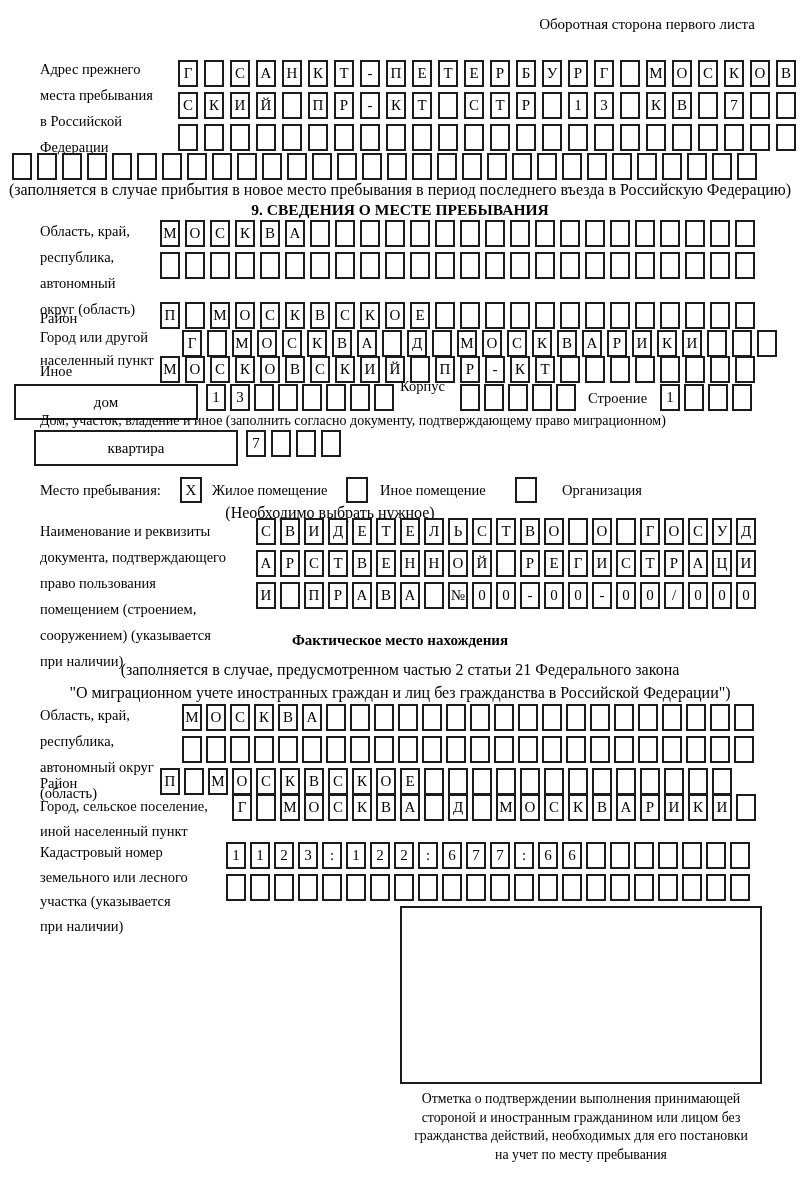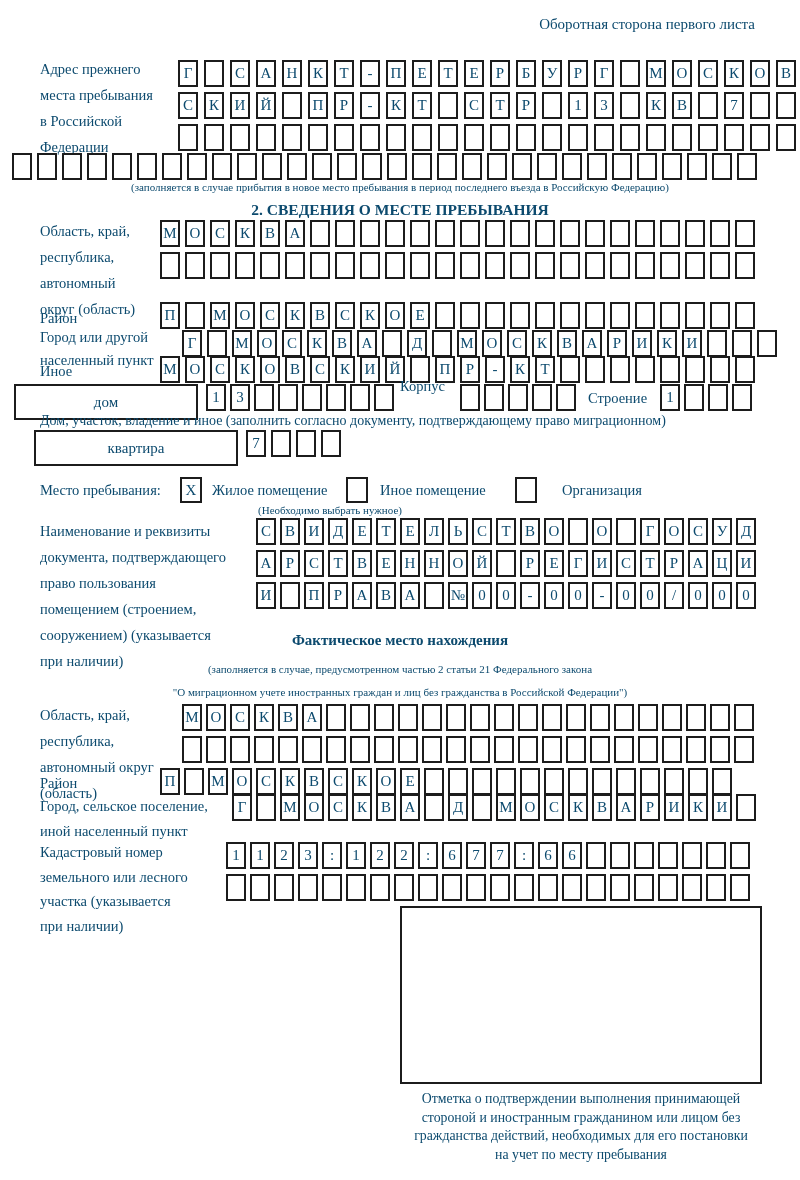--- a/index.html
+++ b/index.html
@@ -1,22 +1,22 @@
 <!DOCTYPE html>
 <html><head>
 <meta charset="utf-8">
 <style>
   html,body{margin:0;padding:0;background:#fff;}
   #page{position:relative;width:800px;height:1180px;background:#ffffff;overflow:hidden;
-        font-family:"Liberation Serif","DejaVu Serif",serif;color:#0c4a6e;}
+        font-family:"Liberation Serif","DejaVu Serif",serif;color:#000000;}
   .abs{position:absolute;}
   .lbl{font-size:14.5px;line-height:26px;white-space:pre-line;}
   .lbl.lh23{line-height:23px;}
   .lbl.lh24{line-height:24.5px;}
-  .cap{font-size:11px;}
+  .cap{font-size:16px;}
   .center{text-align:center;}
   .bold{font-weight:bold;}
   .row{position:absolute;display:flex;gap:4px;}
   .row.g6{gap:6px;}
   .row.g5{gap:5px;}
   .cell{width:20px;height:27px;border:2px solid #1c1c1c;box-sizing:border-box;
         display:flex;align-items:center;justify-content:center;
         font-size:15px;background:#fff;flex:0 0 auto;}
   .widebox{position:absolute;border:2px solid #1c1c1c;box-sizing:border-box;height:36px;
         display:flex;align-items:center;justify-content:center;font-size:15px;background:#fff;}
@@ -141,21 +141,21 @@
       <span class="cell"></span>
       <span class="cell"></span>
       <span class="cell"></span>
       <span class="cell"></span>
       <span class="cell"></span>
       <span class="cell"></span>
       <span class="cell"></span>
     </div>
   <div class="abs cap center" style="left:0;top:181px;width:800px;">(заполняется в случае прибытия в новое место пребывания в период последнего въезда в Российскую Федерацию)</div>
 
-  <div class="abs bold center" style="left:0;top:201px;width:800px;font-size:15.5px;">2. СВЕДЕНИЯ О МЕСТЕ ПРЕБЫВАНИЯ</div>
+  <div class="abs bold center" style="left:0;top:201px;width:800px;font-size:15.5px;">9. СВЕДЕНИЯ О МЕСТЕ ПРЕБЫВАНИЯ</div>
 
   <div class="abs lbl" style="left:40px;top:218px;width:130px;">Область, край,
 республика,
 автономный
 округ (область)</div>
   <div class="row g5" style="left:160px;top:220px;">
       <span class="cell">М</span>
       <span class="cell">О</span>
       <span class="cell">С</span>
       <span class="cell">К</span>

